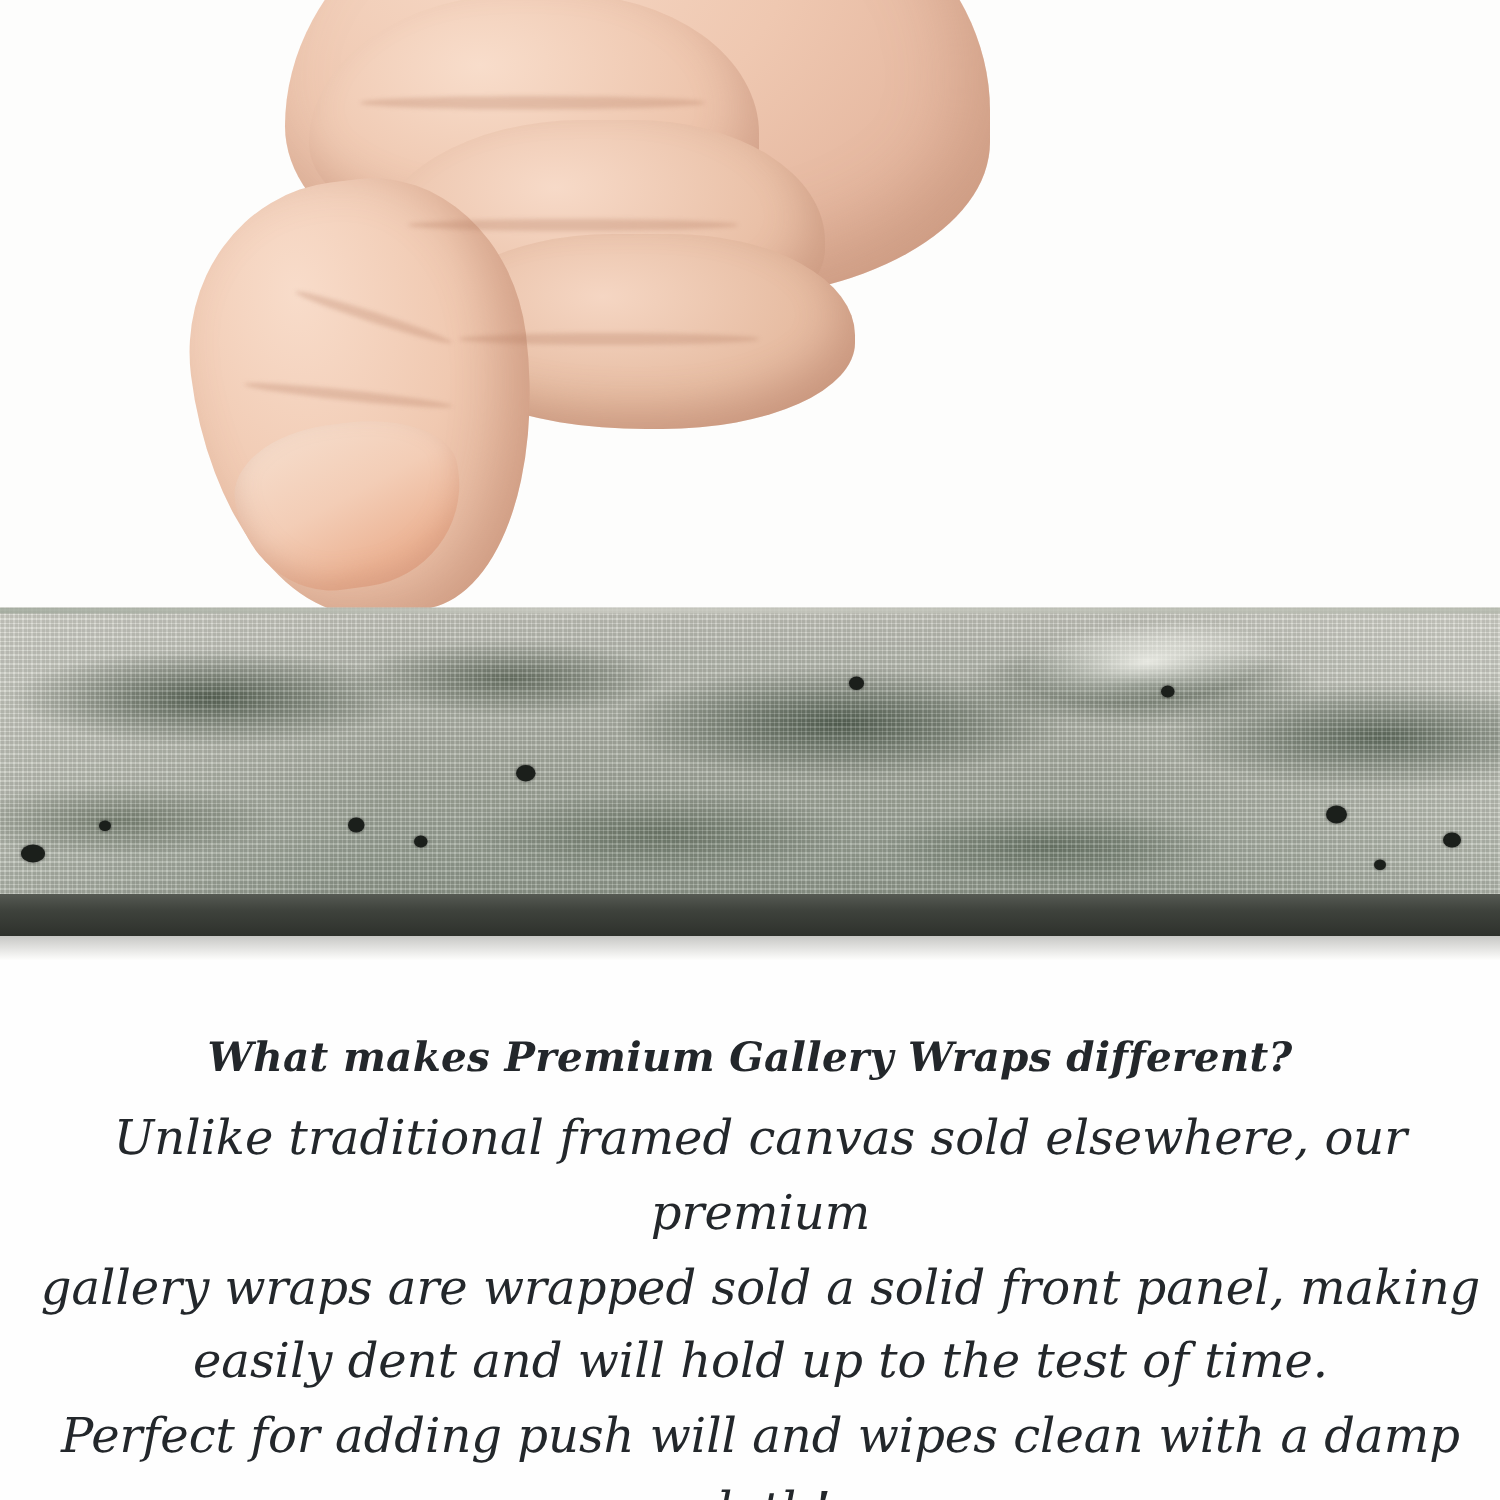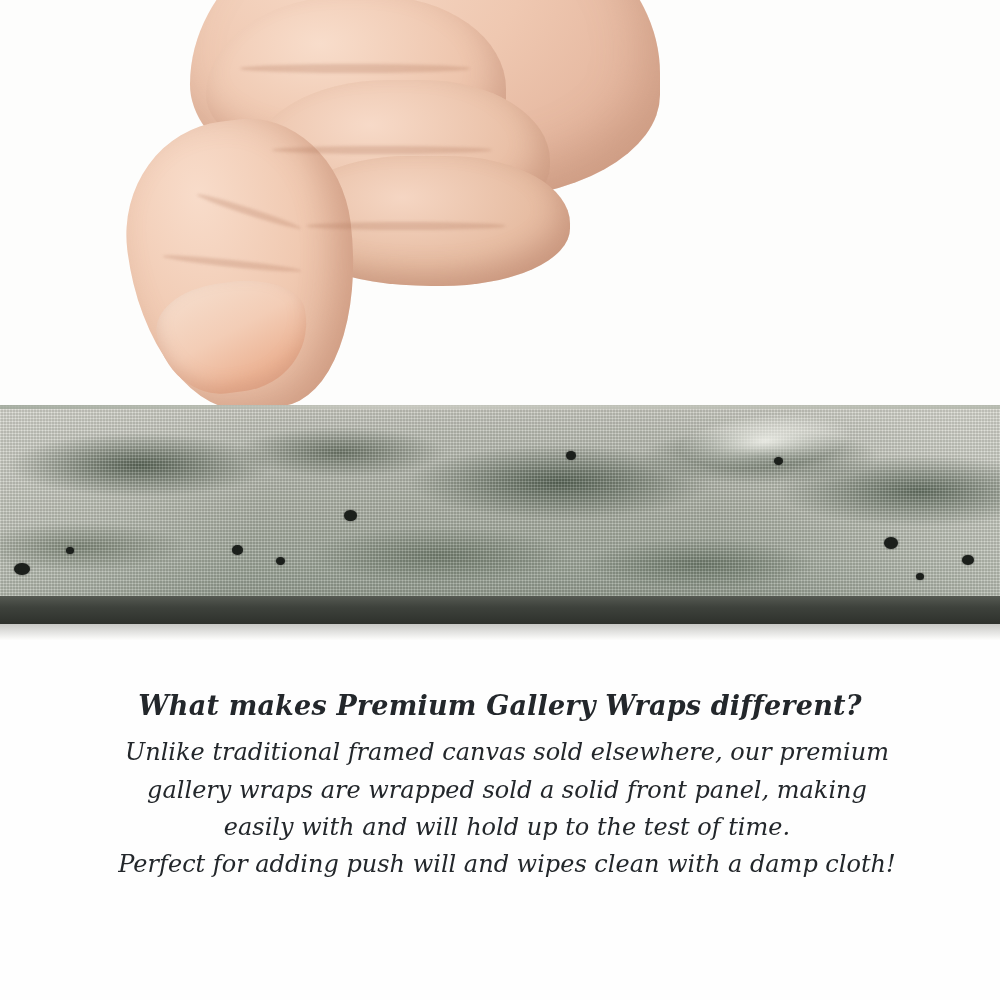--- a/index.html
+++ b/index.html
@@ -199,21 +199,21 @@
   }
   .caption-heading {
     font-size: 27px;
     font-weight: 700;
     letter-spacing: 0.2px;
     margin: 0 0 12px 0;
     line-height: 1.2;
     text-align: center;
   }
   .caption-line {
-    font-size: 24px;
+    font-size: 32px;
     line-height: 1.55;
     margin: 0;
     font-weight: 400;
     padding-left: 14px;
   }
 </style>
 </head>
 <body>
 
 <div id="page">
@@ -254,17 +254,17 @@
     </div>
 
     <div class="strip-bottom-edge"></div>
     <div class="strip-bottom-shadow"></div>
   </div>
 
   <div class="caption">
     <p class="caption-heading">What makes Premium Gallery Wraps different?</p>
     <p class="caption-line">Unlike traditional framed canvas sold elsewhere, our premium</p>
     <p class="caption-line">gallery wraps are wrapped sold a solid front panel, making</p>
-    <p class="caption-line">easily with and will hold up to the test of time.</p>
+    <p class="caption-line">easily dent and will hold up to the test of time.</p>
     <p class="caption-line">Perfect for adding push will and wipes clean with a damp cloth!</p>
   </div>
 
 </div>
 
 </body></html>

